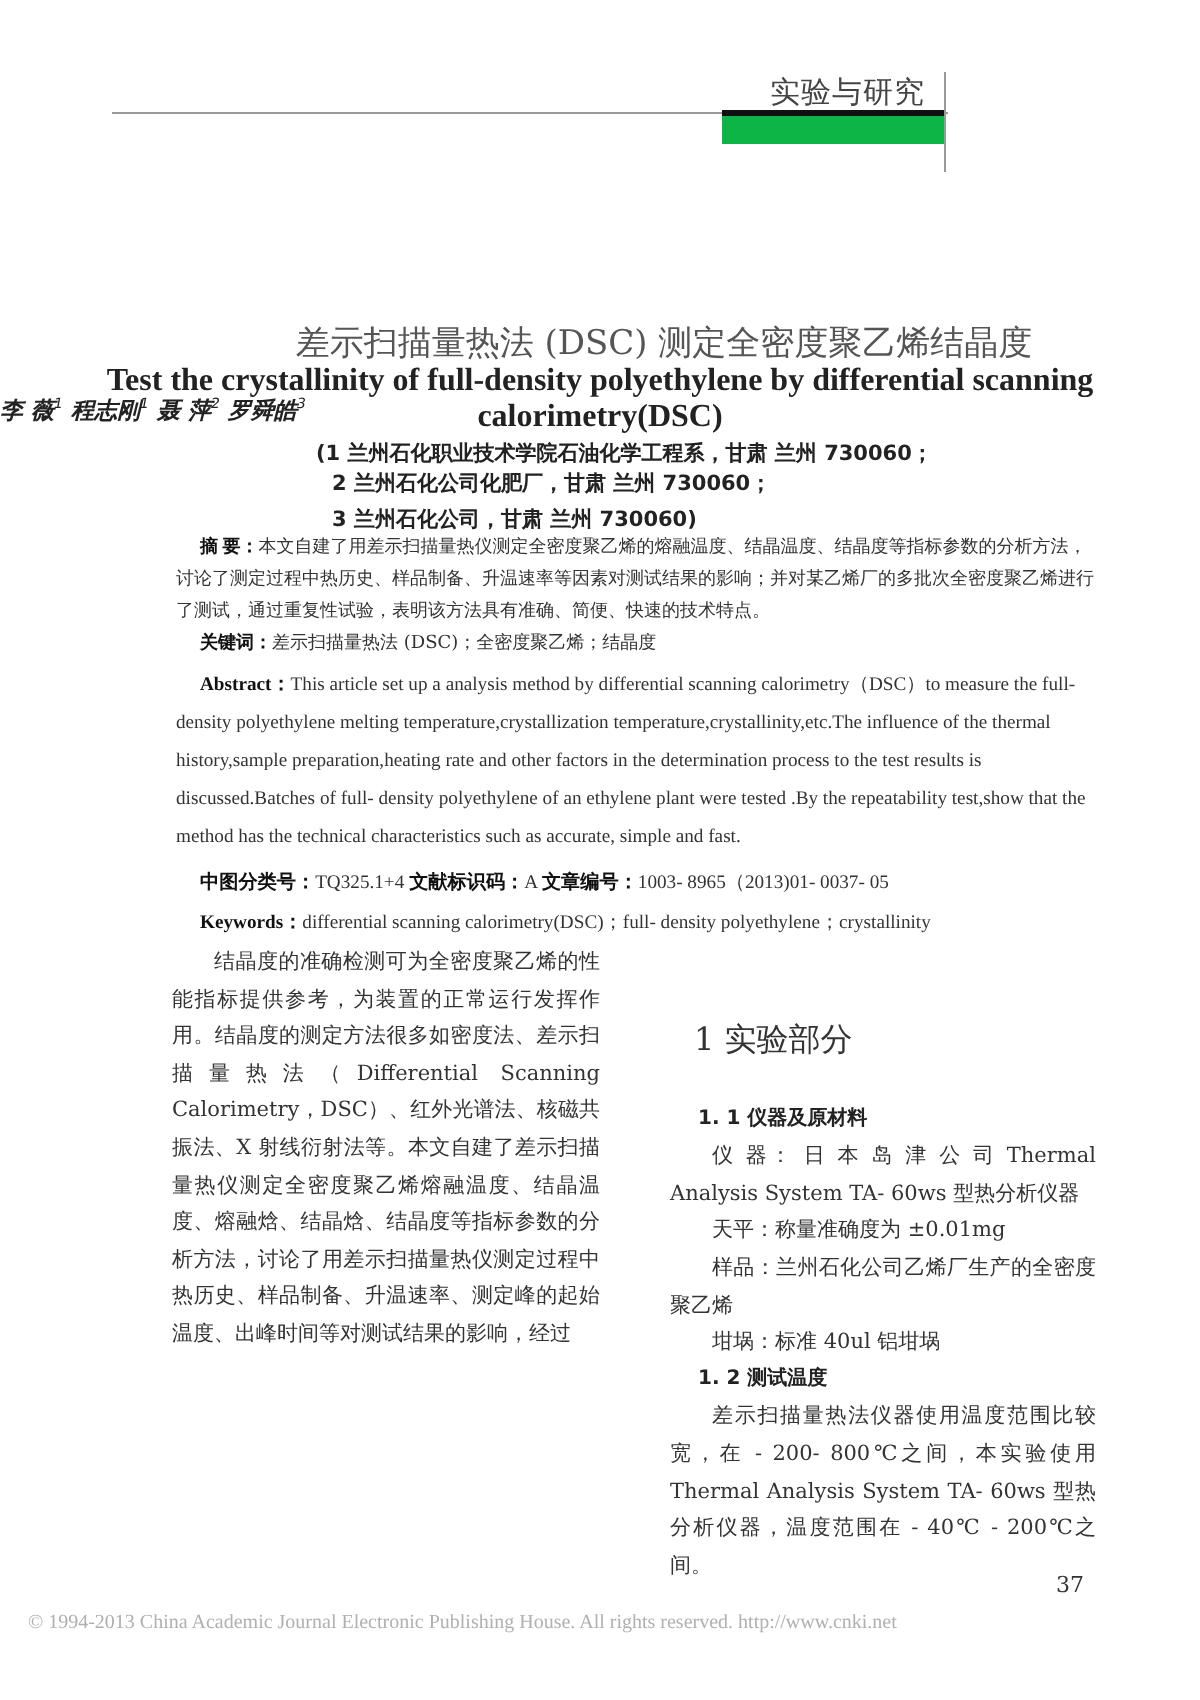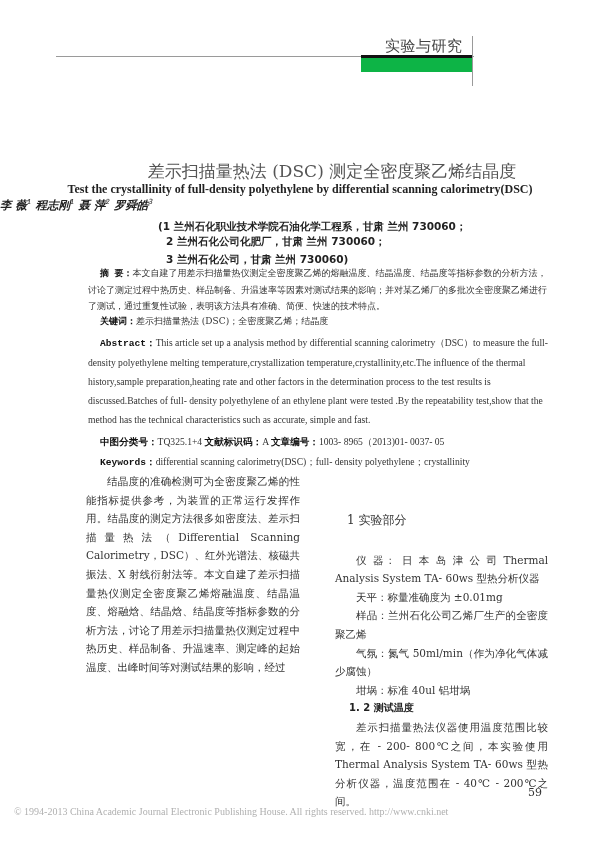--- a/index.html
+++ b/index.html
@@ -6,35 +6,35 @@
   body { width: 600px; height: 850px; position: relative; overflow: hidden; color: #2a2a2a; font-family: "DejaVu Serif", "Liberation Serif", serif; }
   .abs { position: absolute; }
   
   .hdr-line { left: 56px; top: 56px; width: 418px; height: 1px; background: #9a9a9a; }
   .hdr-vline { left: 472px; top: 36px; width: 1px; height: 50px; background: #9a9a9a; }
   .hdr-black { left: 361px; top: 55px; width: 111px; height: 3px; background: #111; }
   .hdr-green { left: 361px; top: 58px; width: 111px; height: 14px; background: #0db446; }
   .hdr-title { left: 385px; top: 37px; width: 90px; font-size: 15px; color: #444; letter-spacing: 0.5px; }
   
   .title-cn { left: 0; width: 600px; top: 160px; text-align: center; font-size: 17px; color: #555; padding-left: 32px; }
-  .title-en { left: 0; width: 600px; top: 182px; text-align: center; font-size: 12px; font-weight: bold; color: #222; font-family: "Liberation Serif", serif; }
+  .title-en { left: 0; width: 600px; top: 182px; text-align: center; font-size: 16px; font-weight: bold; color: #222; font-family: "Liberation Serif", serif; }
   .authors { left: 0; width: 548px; top: 198px; text-align: left; font-size: 11.5px; font-weight: bold; color: #222; font-family: "DejaVu Sans", sans-serif; font-style: italic; }
   .authors sup { font-size: 7px; font-weight: normal; }
   .aff { left: 160px; font-size: 10.5px; font-weight: bold; color: #222; font-family: "DejaVu Sans", sans-serif; }
   
   .block { left: 88px; width: 462px; font-size: 9px; line-height: 16px; color: #333; }
-  .block .lbl { font-weight: bold; font-family: Liberation Mono, monospace; color: #111; }
+  .block .lbl { font-weight: bold; font-family: Liberation Serif, serif; color: #111; }
   .ind { text-indent: 12px; }
   .en { font-family: "Liberation Serif", serif; font-size: 9.6px; }
   
   .col { font-size: 10.5px; line-height: 18.6px; color: #333; text-align: justify; }
   .col p { margin: 0; text-indent: 21px; }
   .colL { left: 86px; top: 449px; width: 214px; }
   .colR { left: 335px; top: 449px; width: 213px; }
-  .sec { font-size: 12px; margin: 39px 0 21px 12px; color: #333; }
+  .sec { font-size: 16px; margin: 39px 0 21px 12px; color: #333; }
   .sub { font-size: 10px; font-weight: bold; font-family: "DejaVu Sans", sans-serif; color: #222; margin-left: 14px; }
   .page-no { left: 528px; top: 786px; font-size: 11px; color: #333; }
   .footer { left: 14px; top: 806px; font-size: 10px; color: #b0b0b0; font-family: "Liberation Serif", serif; }
 </style>
 </head>
 <body>
 
 <div class="abs hdr-line"></div>
 <div class="abs hdr-vline"></div>
 <div class="abs hdr-black"></div>
@@ -71,23 +71,23 @@
   <span class="lbl">文献标识码：</span><span>A</span>
   <span class="lbl">文章编号：</span><span>1003- 8965（2013)01- 0037- 05</span>
 </div>
 
 <div class="abs col colL" style="top:472px;">
   <p>结晶度的准确检测可为全密度聚乙烯的性能指标提供参考，为装置的正常运行发挥作用。结晶度的测定方法很多如密度法、差示扫描量热法（Differential Scanning Calorimetry，DSC）、红外光谱法、核磁共振法、X 射线衍射法等。本文自建了差示扫描量热仪测定全密度聚乙烯熔融温度、结晶温度、熔融焓、结晶焓、结晶度等指标参数的分析方法，讨论了用差示扫描量热仪测定过程中热历史、样品制备、升温速率、测定峰的起始温度、出峰时间等对测试结果的影响，经过</p>
 </div>
 
 <div class="abs col colR" style="top:472px;">
   <div class="sec">1 实验部分</div>
+  <div class="sub">1. 1 仪器及原材料</div>
   <p>仪 器： 日 本 岛 津 公 司 Thermal Analysis System TA- 60ws 型热分析仪器</p>
   <p>天平：称量准确度为 ±0.01mg</p>
   <p>样品：兰州石化公司乙烯厂生产的全密度聚乙烯</p>
-  <p>气氛：氮气 50ml/min（作为净化气体减少腐蚀）</p>
   <p>坩埚：标准 40ul 铝坩埚</p>
   <div class="sub">1. 2 测试温度</div>
   <p>差示扫描量热法仪器使用温度范围比较宽，在 - 200- 800℃之间，本实验使用 Thermal Analysis System TA- 60ws 型热分析仪器，温度范围在 - 40℃ - 200℃之间。</p>
 </div>
 
-<div class="abs page-no">59</div>
+<div class="abs page-no">37</div>
 <div class="abs footer">© 1994-2013 China Academic Journal Electronic Publishing House. All rights reserved.    http://www.cnki.net</div>
 
 </body></html>

